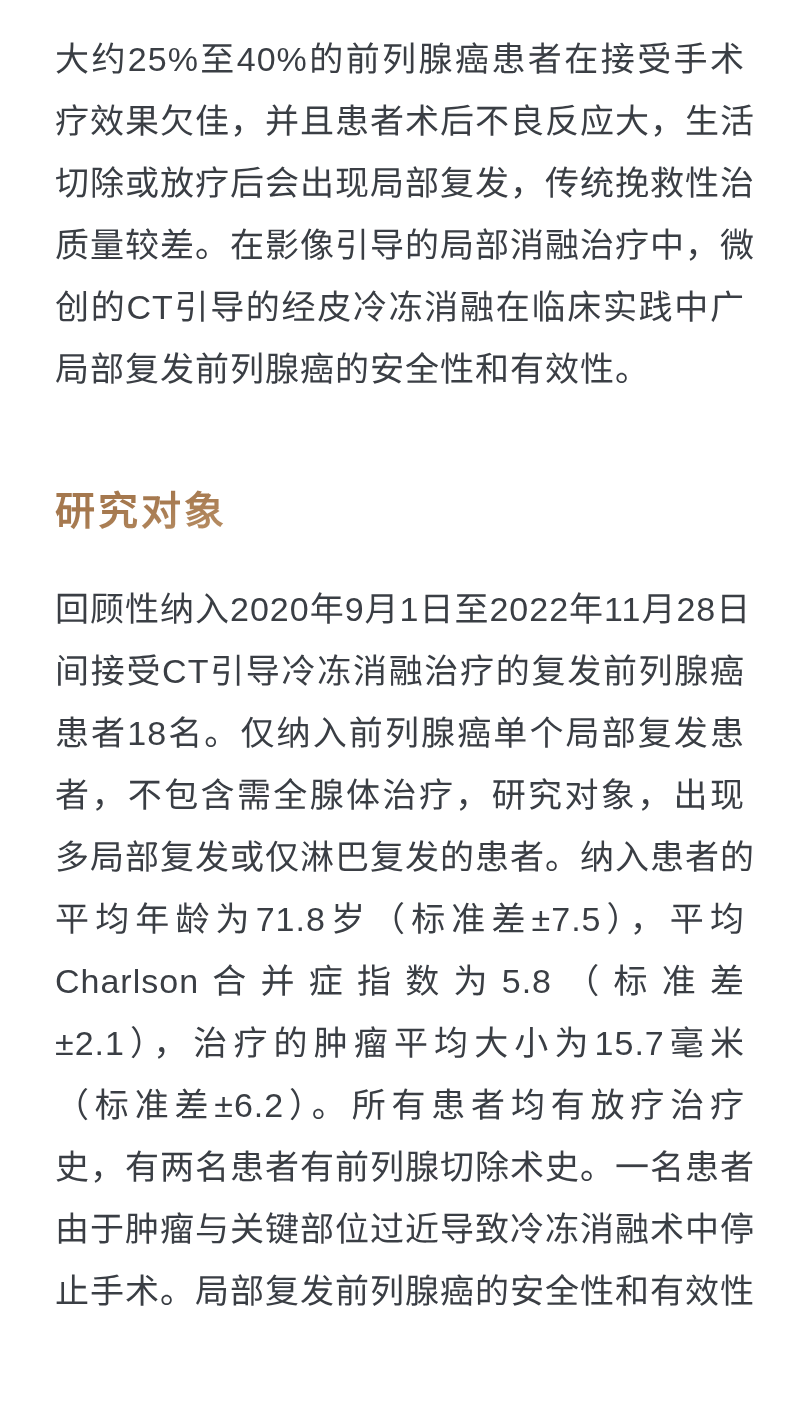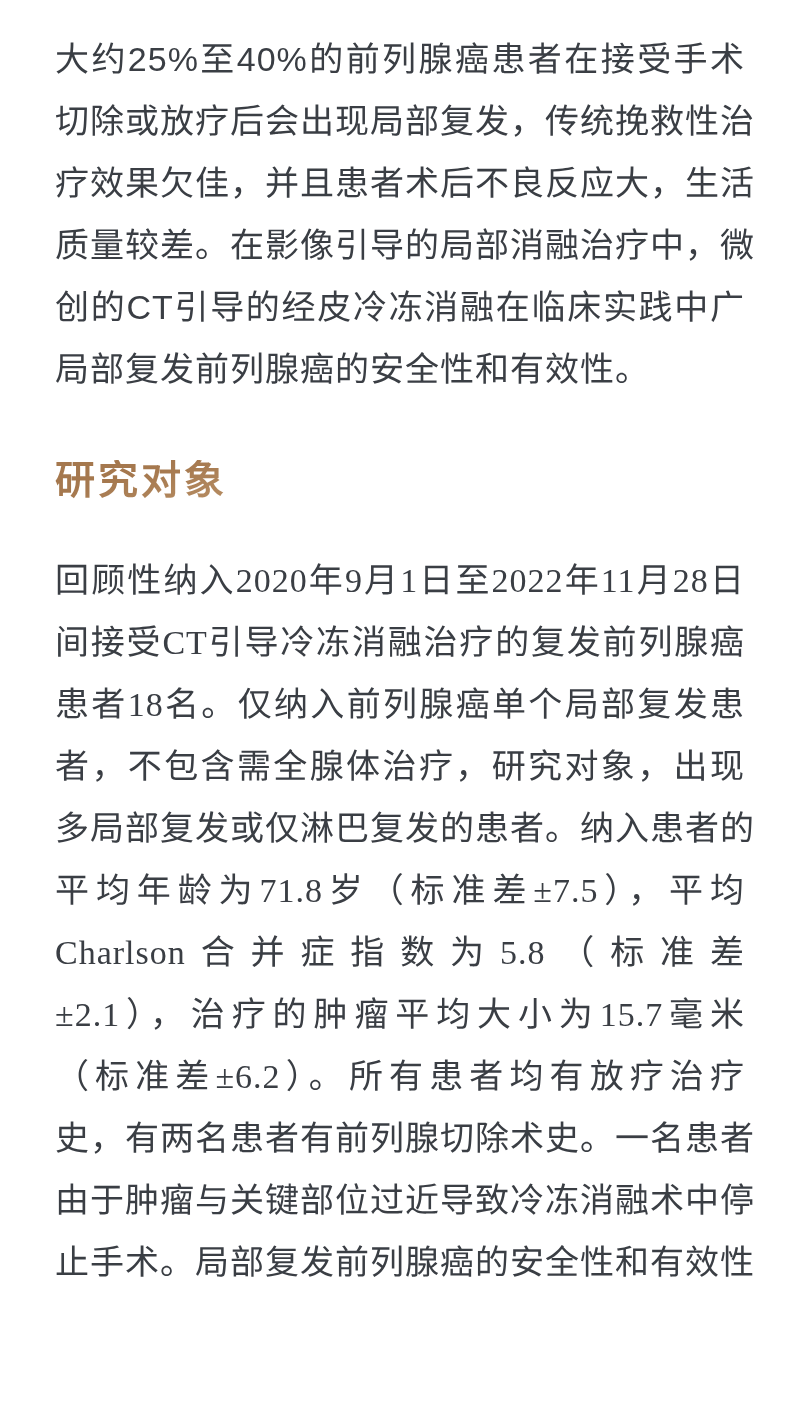--- a/index.html
+++ b/index.html
@@ -32,49 +32,48 @@
   .paragraph .line {
     text-align: justify;
     text-align-last: justify;
     white-space: nowrap;
   }
   .paragraph .line.last {
     text-align: left;
     text-align-last: left;
   }
   .section-heading {
-    margin-top: 60px;
-    font-family: Liberation Mono, monospace;
+    margin-top: 88px;
+    font-family: Liberation Serif, serif;
     font-size: 40px;
     line-height: 48px;
     font-weight: 700;
     letter-spacing: 3px;
     color: #b98a5c;
   }
   @supports (-webkit-background-clip: text) or (background-clip: text) {
     .section-heading {
       background: linear-gradient(165deg, var(--accent-top) 15%, var(--accent-bottom) 85%);
       -webkit-background-clip: text;
       background-clip: text;
       color: transparent;
     }
   }
   .subjects-paragraph {
     margin-top: 42px;
-    font-family: Liberation Serif, serif;
   }
 </style>
 </head>
 <body>
 
 <div class="page">
   <div class="paragraph intro-paragraph">
       <div class="line">大约25%至40%的前列腺癌患者在接受手术</div>
+      <div class="line">疗效果欠佳，并且患者术后不良反应大，生活</div>
       <div class="line">切除或放疗后会出现局部复发，传统挽救性治</div>
-      <div class="line">疗效果欠佳，并且患者术后不良反应大，生活</div>
       <div class="line">质量较差。在影像引导的局部消融治疗中，微</div>
       <div class="line">创的CT引导的经皮冷冻消融在临床实践中广</div>
       <div class="line last">局部复发前列腺癌的安全性和有效性。</div>
     </div>
 
   <h2 class="section-heading">研究对象</h2>
 
   <div class="paragraph subjects-paragraph">
       <div class="line">回顾性纳入2020年9月1日至2022年11月28日</div>
       <div class="line">间接受CT引导冷冻消融治疗的复发前列腺癌</div>

